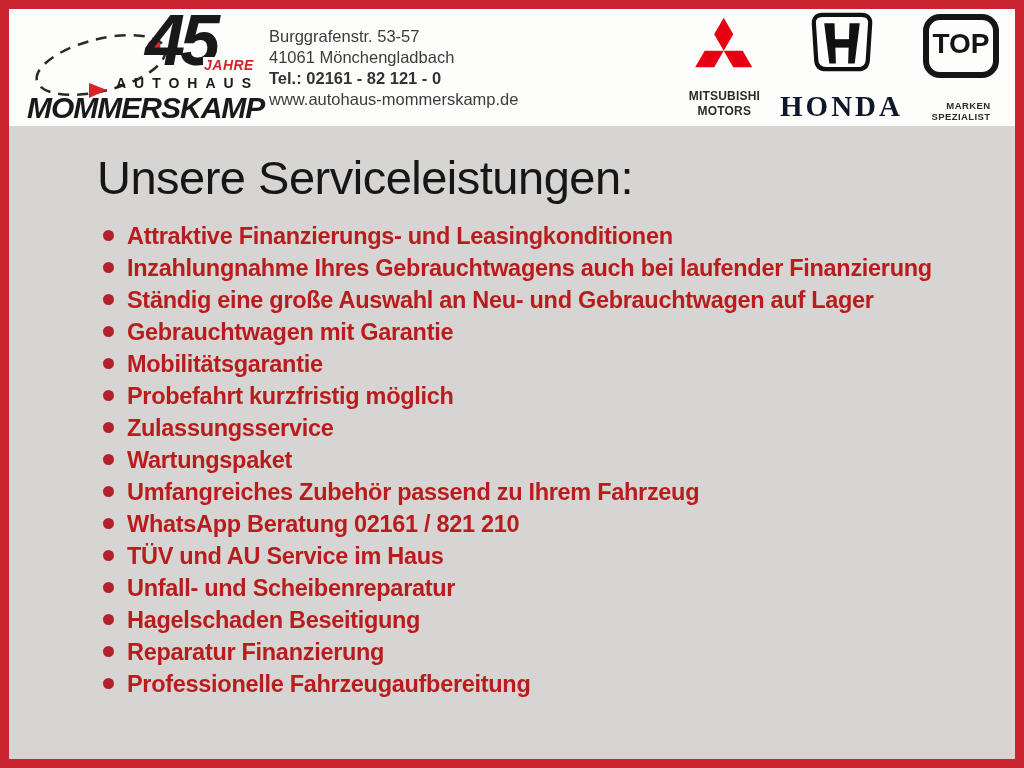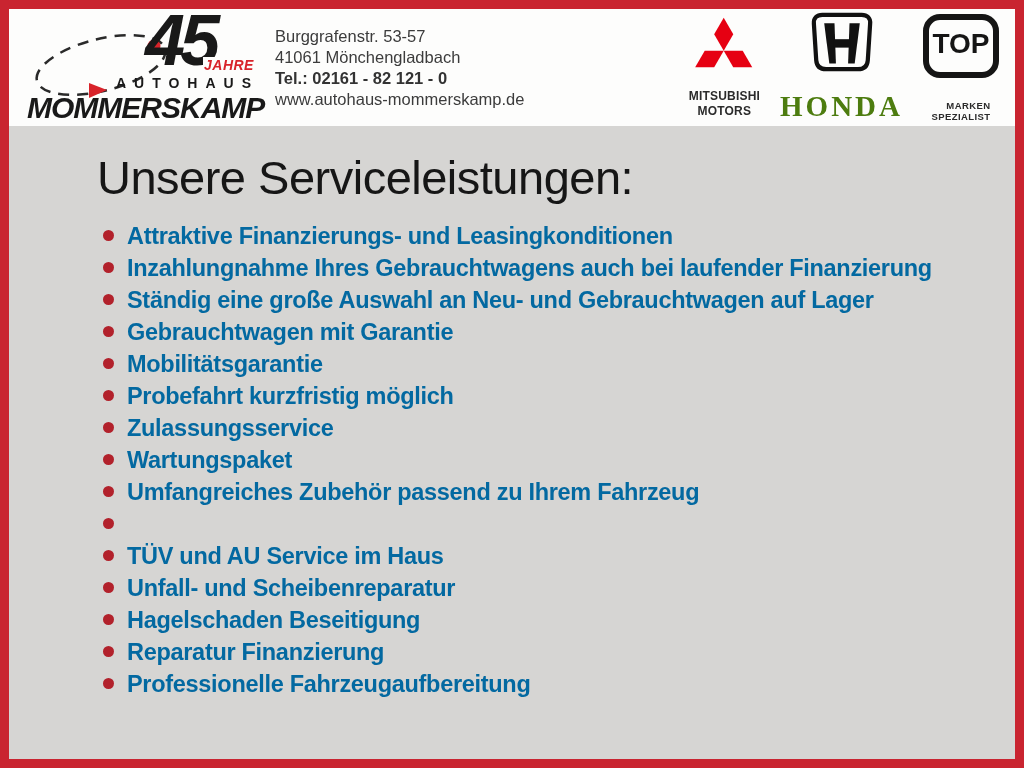--- a/index.html
+++ b/index.html
@@ -39,31 +39,31 @@
     letter-spacing:8px; white-space:nowrap;
   }
   .mk-name {
     position:absolute; left:0; top:76px;
     font-size:30px; font-weight:bold; font-style:italic;
     letter-spacing:-1px; color:#191919; white-space:nowrap;
   }
 
   
   .contact {
-    margin-left:16px; flex:none;
+    margin-left:10px; flex:none;
     font-size:16.5px; line-height:21px; color:#3c3c3c;
   }
   .contact .phone { font-weight:bold; color:#333; }
 
   
   .brands { margin-left:auto; display:flex; align-items:center; gap:20px; }
   .brand { display:flex; flex-direction:column; align-items:center; flex:none;gap:16px; }
   .brand-label { font-weight:bold; color:#222; }
   .mitsu-label { font-size:12px; line-height:15px; letter-spacing:0.2px; margin-top:5px; text-align:center; color:#2b2b2b;}
-  .honda-label { font-family:"Liberation Serif", serif; font-size:29px; letter-spacing:3px; margin-top:2px; color:#4d7c0f;}
+  .honda-label { font-family:"Liberation Serif", serif; font-size:29px; letter-spacing:3px; margin-top:2px; color:#0f172a;}
   .gwm-label { font-size:33px; letter-spacing:2px; margin-top:2px; color:#141414;}
   .top-emblem { position:relative; width:76px; height:64px; }
   .top-frame { position:absolute; inset:0; border:6px solid #151515; border-radius:17px; }
   .top-word {
     position:absolute; left:-5px; right:-5px; top:50%; transform:translateY(-55%);
     text-align:center; font-size:28px; font-weight:bold; letter-spacing:0px; color:#151515;
   }
   .top-sub { margin-top:6px; font-size:9.5px; font-weight:bold; line-height:11px;
              letter-spacing:0.4px; text-align:right; color:#2b2b2b; }
 
@@ -74,21 +74,21 @@
     letter-spacing:-0.5px; margin-bottom:15px;
   }
   .services { list-style:none; }
   .service-item { display:flex; align-items:flex-start; height:32px; }
   .bullet {
     width:11px; height:11px; border-radius:50%;
     background:#b2212b; flex:none;
     margin:10px 13px 0 6px;
   }
   .service-text {
-    font-size:23.5px; font-weight:bold; color:#0369a1;
+    font-size:23.5px; font-weight:bold; color:#b91c1c;
     line-height:32px; letter-spacing:-0.3px; white-space:nowrap;
   }
 </style>
 </head>
 <body>
 
 <div class="page">
 
   <div class="header">
 
@@ -195,20 +195,21 @@
           <span class="service-text">Wartungspaket</span>
         </li>
 
         <li class="service-item">
           <span class="bullet"></span>
           <span class="service-text">Umfangreiches Zubehör passend zu Ihrem Fahrzeug</span>
         </li>
 
         <li class="service-item">
           <span class="bullet"></span>
+          <span class="service-text">WhatsApp Beratung 02161 / 821 210</span>
         </li>
 
         <li class="service-item">
           <span class="bullet"></span>
           <span class="service-text">TÜV und AU Service im Haus</span>
         </li>
 
         <li class="service-item">
           <span class="bullet"></span>
           <span class="service-text">Unfall- und Scheibenreparatur</span>

